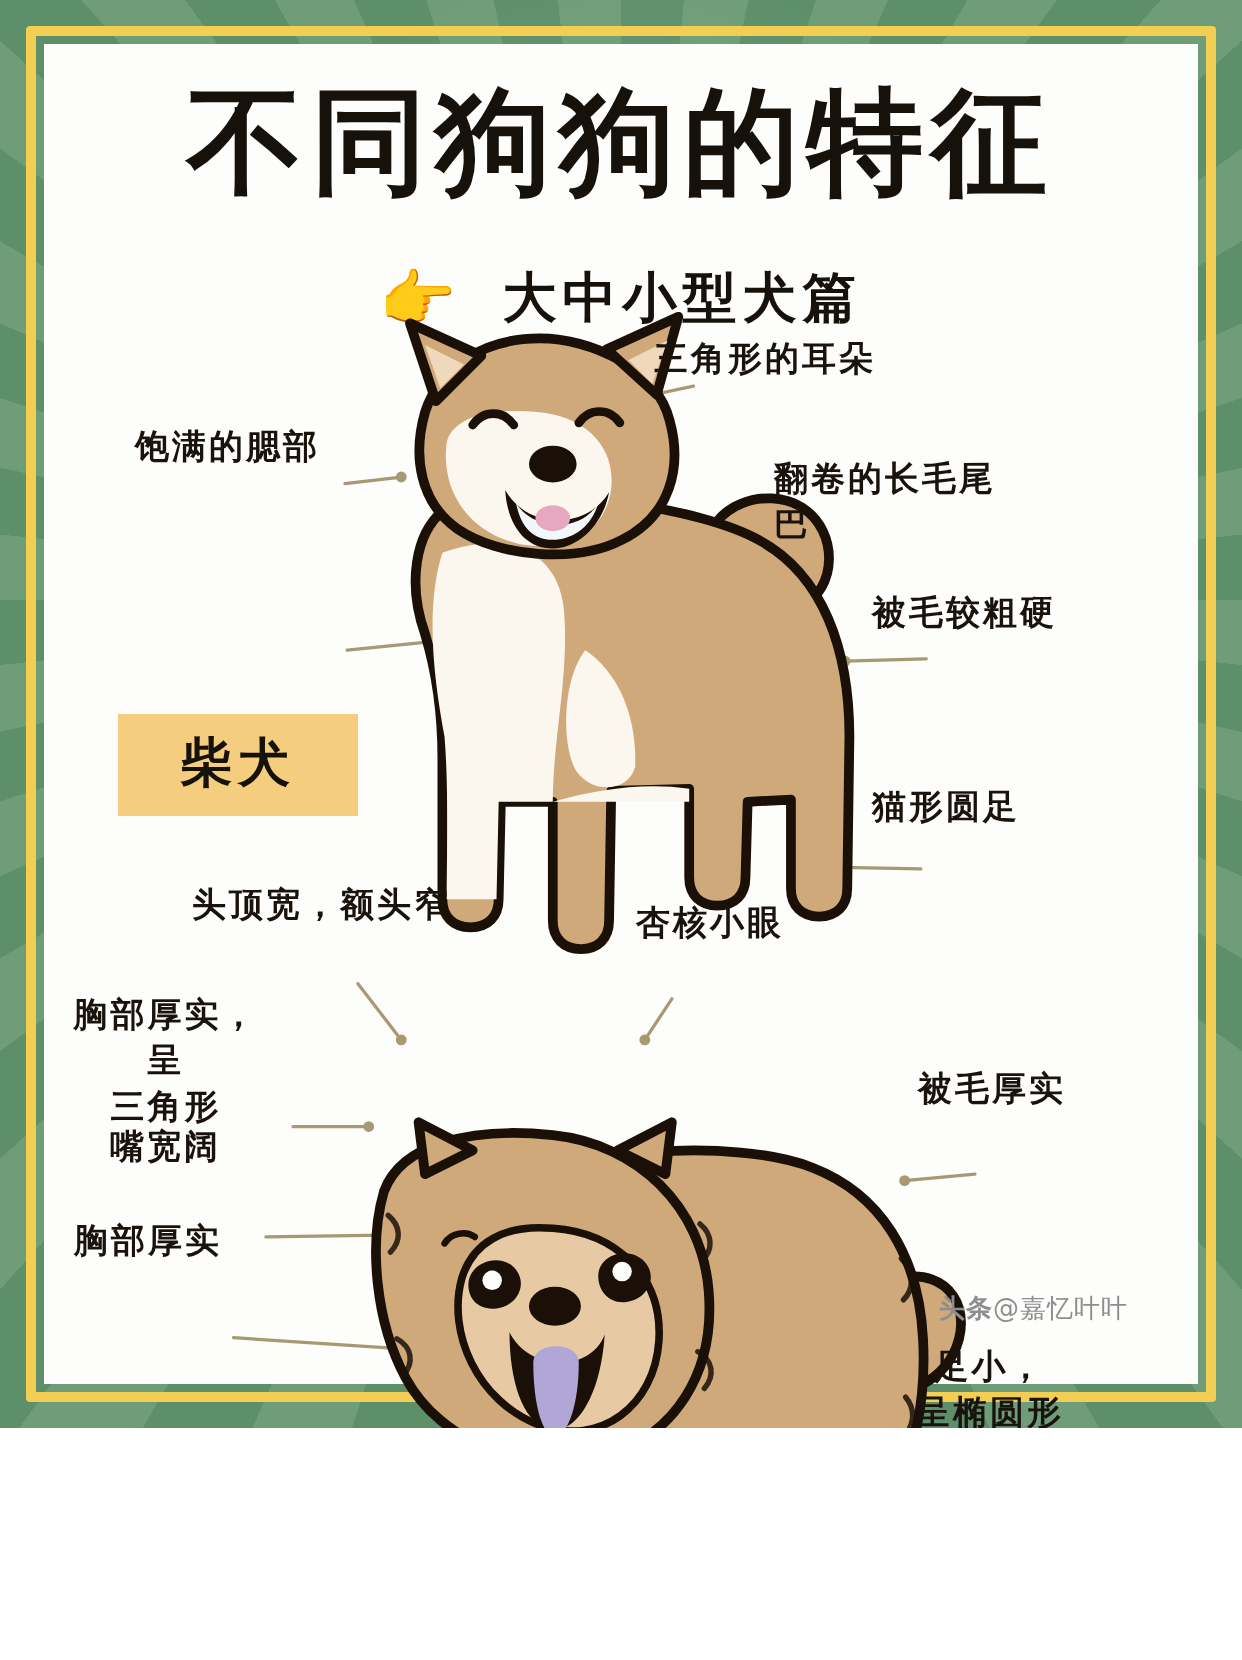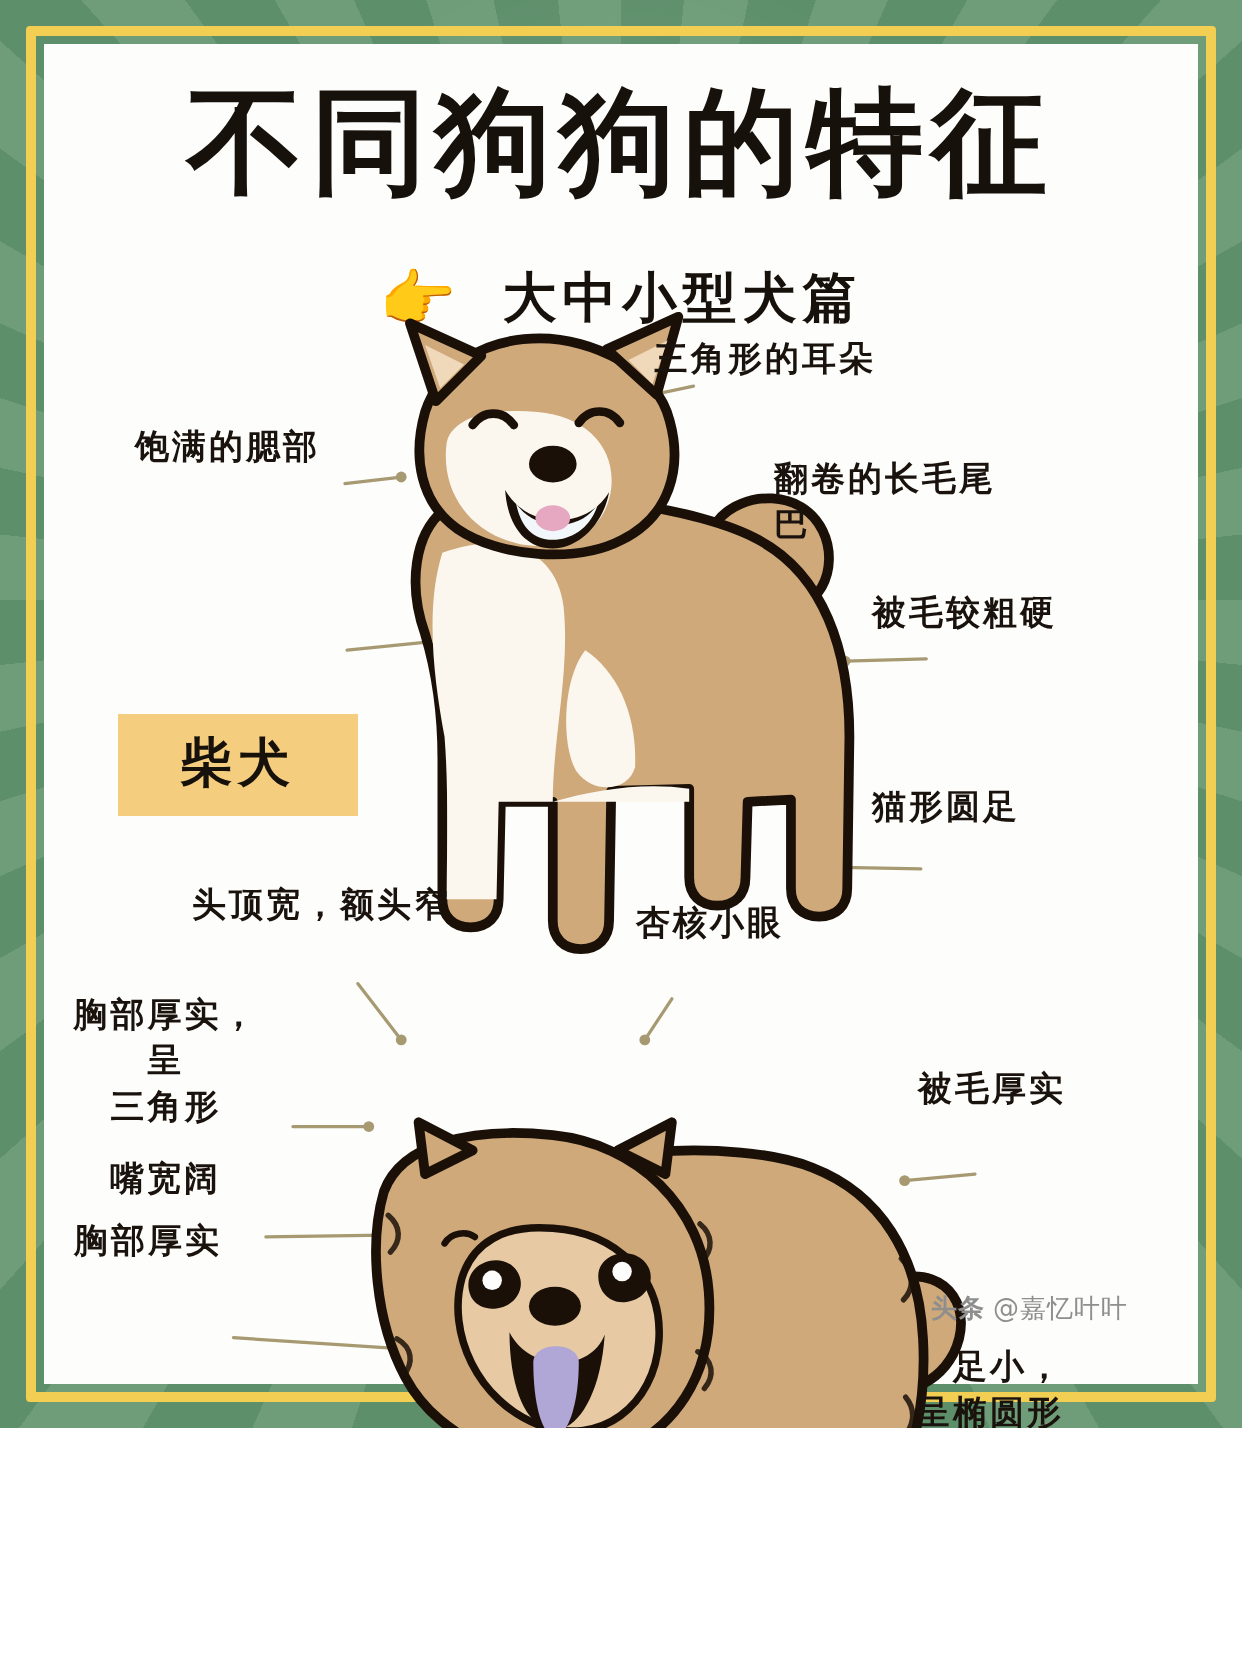--- a/index.html
+++ b/index.html
@@ -140,21 +140,20 @@
     position: absolute;
     inset: 0;
   }
 
   .watermark {
     position: absolute;
     right: 70px;
     bottom: 58px;
     display: flex;
     align-items: center;
-    gap: 8px;
     font-family: "DejaVu Sans", sans-serif;
     font-size: 26px;
     color: #8e8e8e;
     letter-spacing: 1px;
   }
   .wm-logo {
     font-weight: 700;
     color: #8e8e8e;
   }
   .wm-at {
@@ -334,23 +333,23 @@
     <div class="label" style="left:730px; top:412px;">翻卷的长毛尾
 巴</div>
     <div class="label" style="left:828px; top:546px;">被毛较粗硬</div>
     <div class="label" style="left:828px; top:740px;">猫形圆足</div>
 
     <div class="label" style="left:148px; top:838px;">头顶宽，额头窄</div>
     <div class="label" style="left:592px; top:856px;">杏核小眼</div>
     <div class="label" style="left:12px;  top:948px; text-align:center; width:220px;">胸部厚实，呈
 三角形</div>
     <div class="label" style="left:874px; top:1022px;">被毛厚实</div>
-    <div class="label" style="left:66px;  top:1080px;margin-top:32px;">嘴宽阔</div>
+    <div class="label" style="left:66px;  top:1080px;">嘴宽阔</div>
     <div class="label" style="left:30px;  top:1174px;">胸部厚实</div>
-    <div class="label" style="left:872px; top:1300px; text-align:right;">足小，
+    <div class="label" style="left:872px; top:1300px; text-align:center;">足小，
 呈椭圆形</div>
 
     <div class="watermark">
       <span class="wm-logo">头条</span>
       <span class="wm-at">@嘉忆叶叶</span>
     </div>
 
   </div>
 </div>
 

